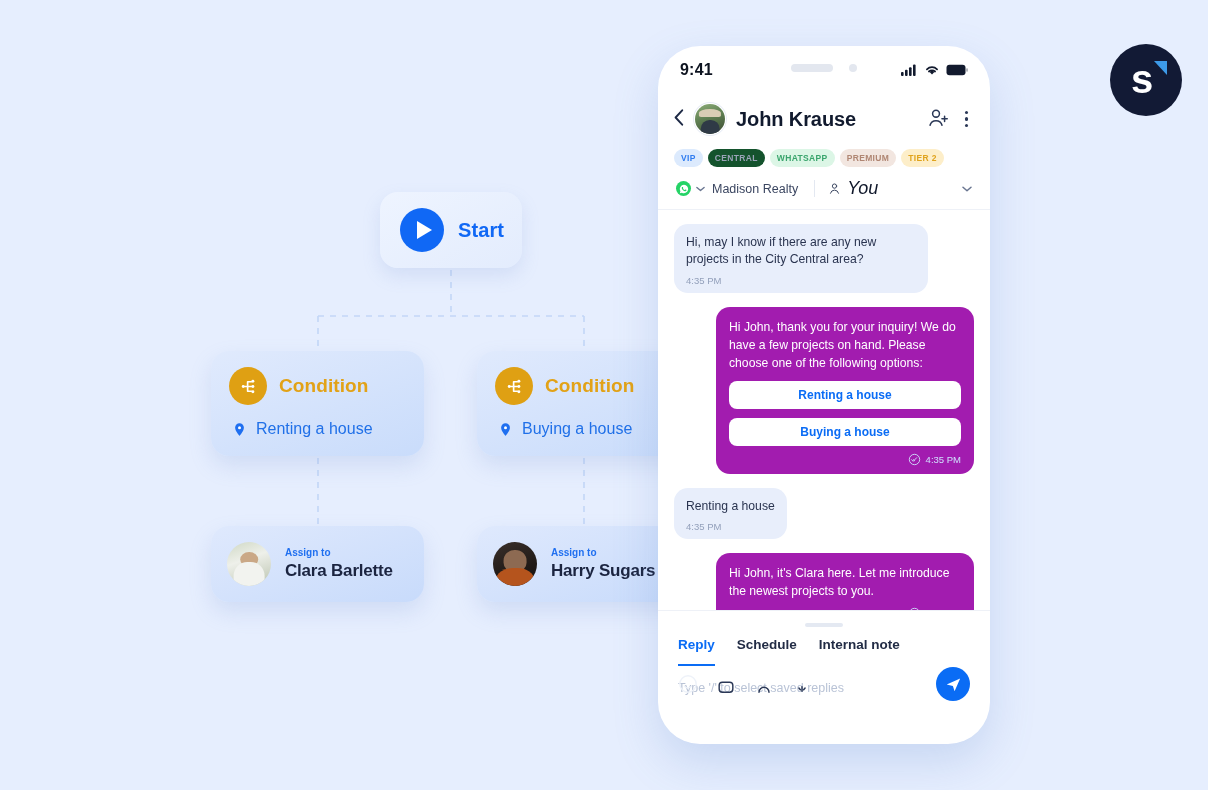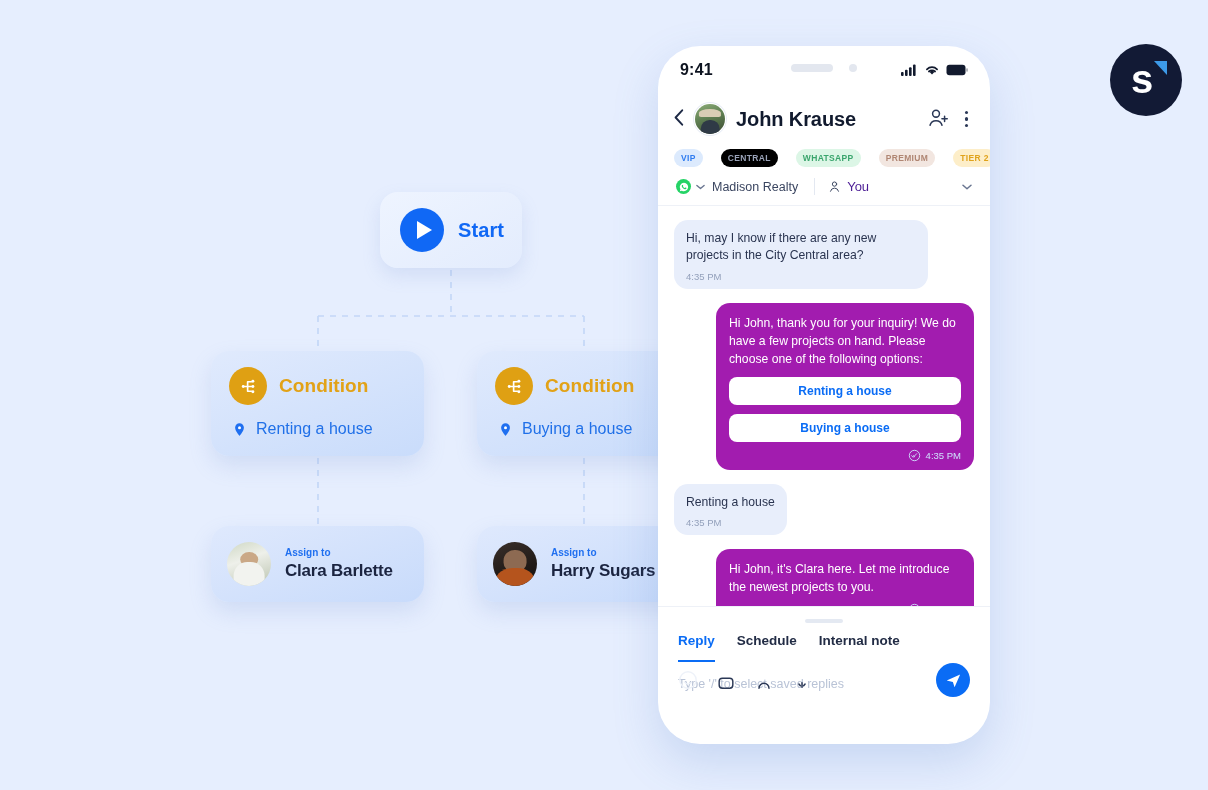--- a/index.html
+++ b/index.html
@@ -287,21 +287,21 @@
   .kebab i {
     width: 3.2px; height: 3.2px;
     border-radius: 50%;
     background: #2b3856;
     display: block;
   }
 
   
   .tags {
     display: flex;
-    gap: 18px;
+    gap: 5px;
     padding: 9px 16px 0 16px;
     flex-wrap: nowrap;
   }
   .tag {
     font-size: 8.5px;
     font-weight: bold;
     letter-spacing: .35px;
     padding: 4px 7px;
     border-radius: 9px;
     white-space: nowrap;
@@ -328,23 +328,24 @@
     color: #3a4560;
     margin-left: 7px;
   }
   .channel-div {
     width: 1px;
     height: 17px;
     background: #e3e8f1;
     margin: 0 13px 0 16px;
   }
   .assignee-name {
-    font-size: 13px;
-    color: #4c1d95;
+    font-size: 18px;
+    color: #0f172a;
     margin-left: 6px;
+    font-style: italic;
   }
   .chev-right { margin-left: auto; }
 
   
   .messages {
     padding: 14px 16px 8px 16px;
     height: 400px;
     box-sizing: border-box;
     overflow: hidden;
   }
@@ -631,21 +632,21 @@
       <span class="kebab">
         <i></i>
             <i></i>
             <i></i>
       </span>
     </div>
   </div>
 
   <div class="tags">
     <span class="tag" style="background:#dceafd;color:#2f7cf0">VIP</span>
-    <span class="tag" style="background:#000000;color:#9aa3b8">CENTRAL</span>
+    <span class="tag" style="background:#14532d;color:#9aa3b8">CENTRAL</span>
     <span class="tag" style="background:#dcf6e6;color:#3aa56d">WHATSAPP</span>
     <span class="tag" style="background:#f2e6e0;color:#b08673">PREMIUM</span>
     <span class="tag" style="background:#fdeec9;color:#e0a31c">TIER 2</span>
   </div>
 
   <div class="channel-row">
     <span class="wa-dot">
       <svg width="10" height="10" viewBox="0 0 24 24" fill="#ffffff">
         <path d="M12 2a10 10 0 0 0-8.6 15.1L2 22l5-1.3A10 10 0 1 0 12 2zm5.3 14c-.2.6-1.2 1.2-1.7 1.2-.5 0-1 .2-3.3-.7a11.4 11.4 0 0 1-4.7-4.2c-.3-.5-1-1.5-1-2.8s.7-2 1-2.3c.2-.3.5-.3.7-.3h.5c.2 0 .4 0 .6.5l.8 2c.1.2.1.4 0 .6l-.4.5c-.1.2-.3.3-.1.6a8.4 8.4 0 0 0 3.7 3.2c.3.1.5.1.6-.1l.8-1c.2-.2.3-.2.6-.1l1.9.9c.3.1.5.2.6.3s.1.7-.1 1.3z"></path>
       </svg>

